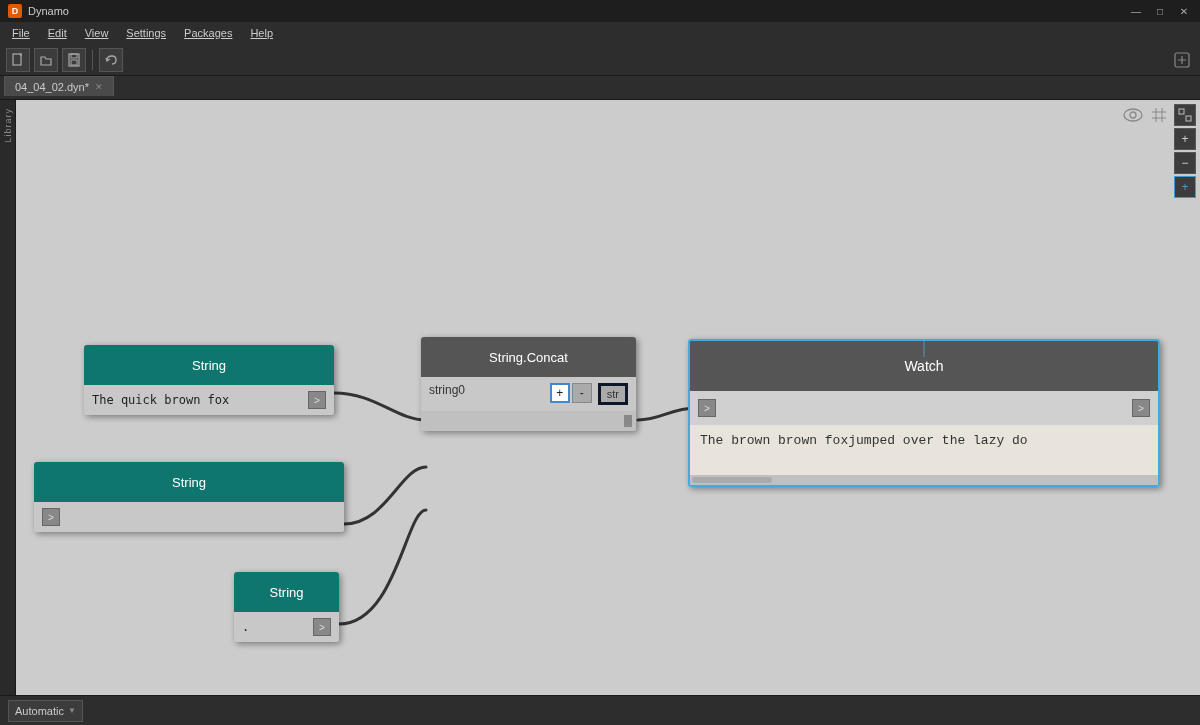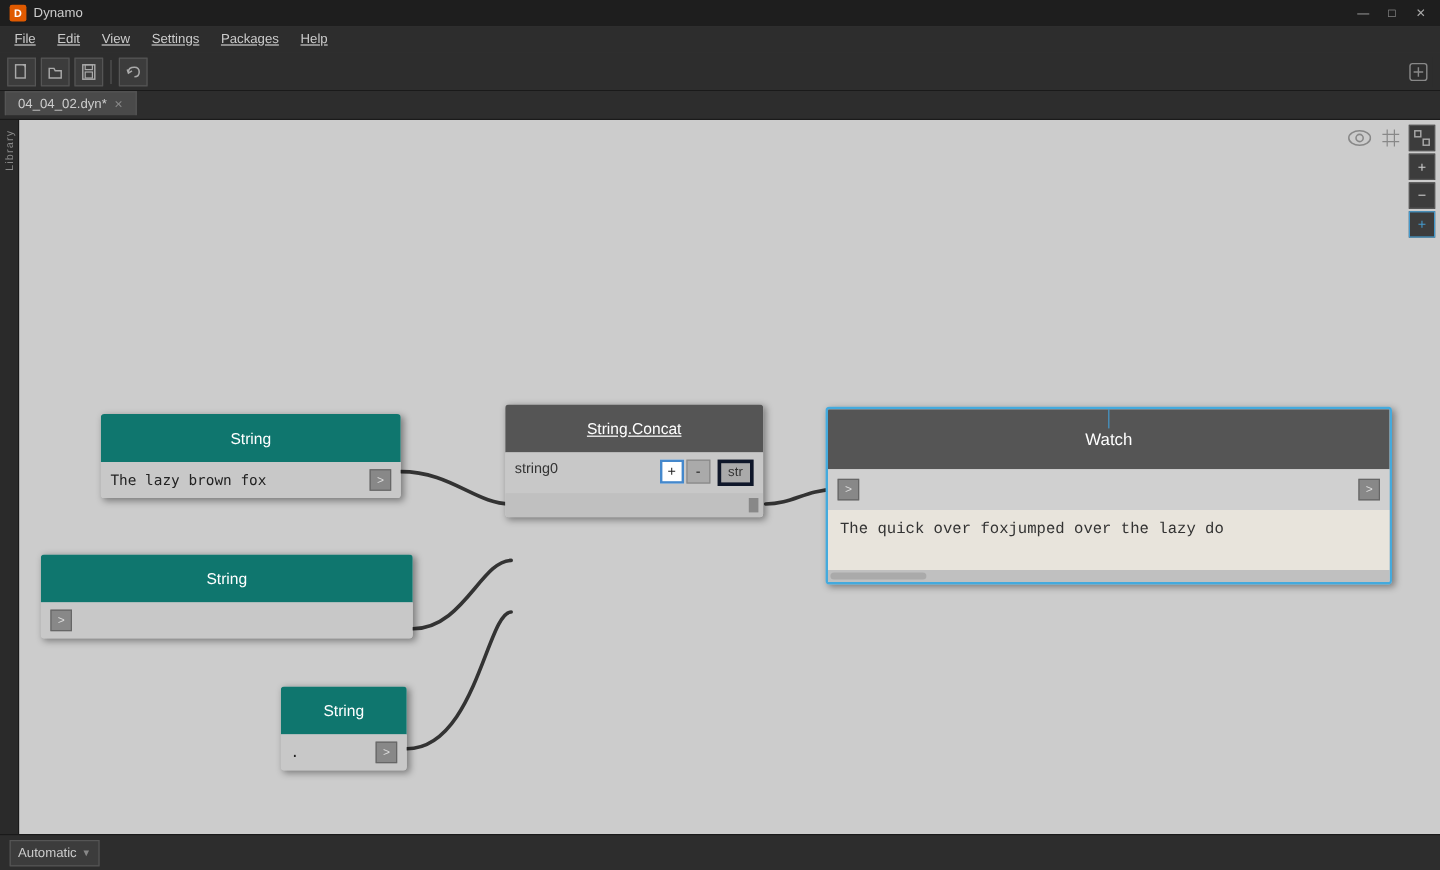--- a/index.html
+++ b/index.html
@@ -243,21 +243,20 @@
     }
 
     
     #concat-node {
       left: 405px;
       top: 237px;
       width: 215px;
     }
     #concat-node .node-header {
       background: #555;
-      text-decoration: underline;
     }
     #concat-body {
       background: #c8c8c8;
     }
     .concat-port-row {
       display: flex;
       align-items: flex-start;
       padding: 6px 8px;
       gap: 6px;
       font-size: 12px;
@@ -541,21 +540,21 @@
       <path d="M 323 524 C 380 524 390 410 410 410" fill="none" stroke="#333" stroke-width="3" stroke-linecap="round"></path>
 
       <path d="M 622 320 C 645 320 655 308 680 308" fill="none" stroke="#333" stroke-width="3" stroke-linecap="round"></path>
     </svg>
 
     <div class="node" id="string1-node">
       <div class="node-header">
         <span>String</span>
       </div>
       <div class="node-body">
-        <span class="node-input-text">The lazy brown fox</span>
+        <span class="node-input-text">The quick brown fox</span>
         <div class="node-port">&gt;</div>
       </div>
     </div>
 
     <div class="node" id="string2-node">
       <div class="node-header">
         <span>String</span>
       </div>
       <div class="node-body">
         <div class="node-port">&gt;</div>
@@ -606,21 +605,21 @@
       </div>
       <div class="node-header">
         <span>Watch</span>
       </div>
       <div id="watch-body">
         <div class="watch-port-row">
           <div class="watch-left-port">&gt;</div>
           <div class="watch-right-port">&gt;</div>
         </div>
         <div class="watch-output-area">
-          <span>The quick over foxjumped over the lazy do</span>
+          <span>The brown brown foxjumped over the lazy do</span>
         </div>
         <div class="watch-scrollbar">
           <div class="watch-scrollbar-thumb"></div>
         </div>
       </div>
     </div>
 
   </div>
 </div>
 

